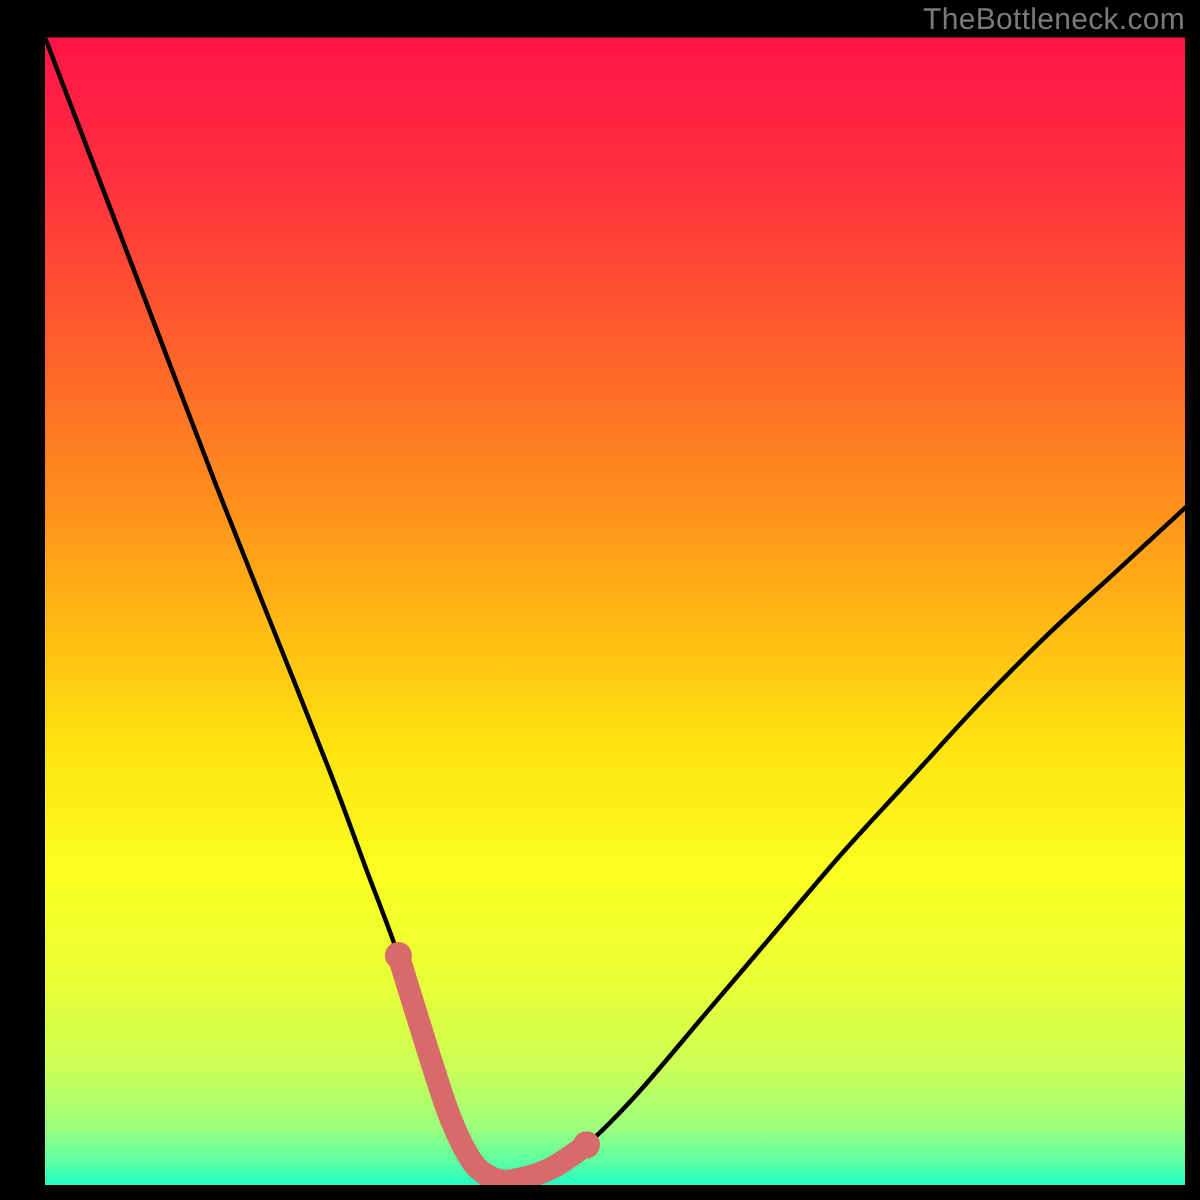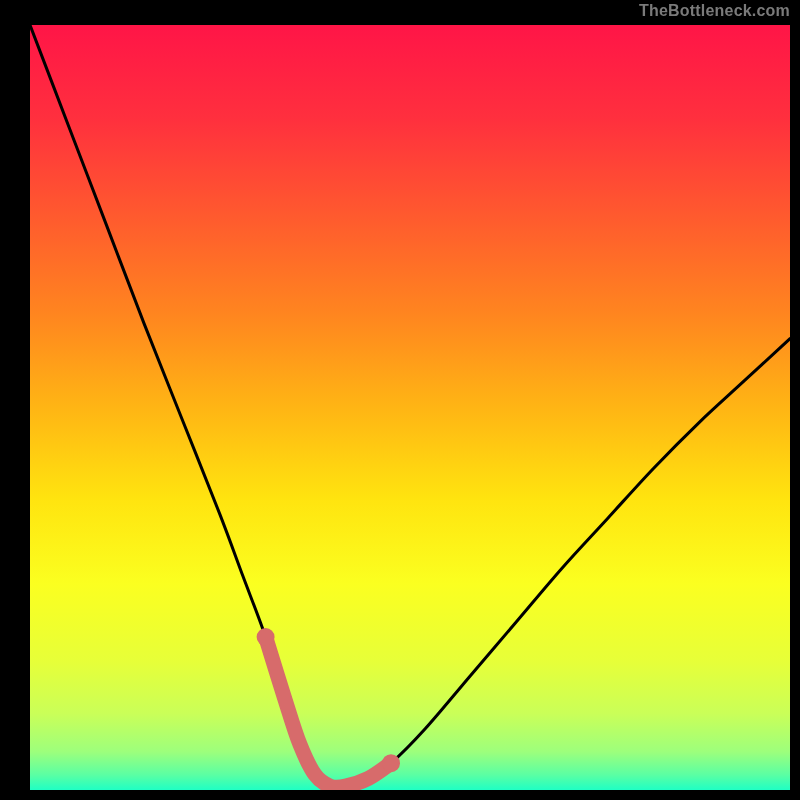--- a/index.html
+++ b/index.html
@@ -14,22 +14,22 @@
     position: relative;
     width: 800px;
     height: 800px;
     background: #000000;
   }
   .watermark {
     position: absolute;
     top: 2px;
     right: 10px;
     font-family: Arial, Helvetica, sans-serif;
-    font-size: 16px;
-    font-weight: 700;
+    font-size: 20px;
+    font-weight: 400;
     color: #7a7a7a;
     letter-spacing: 0.2px;
     user-select: none;
   }
   svg.plot {
     position: absolute;
     left: 0;
     top: 0;
   }
 </style>

